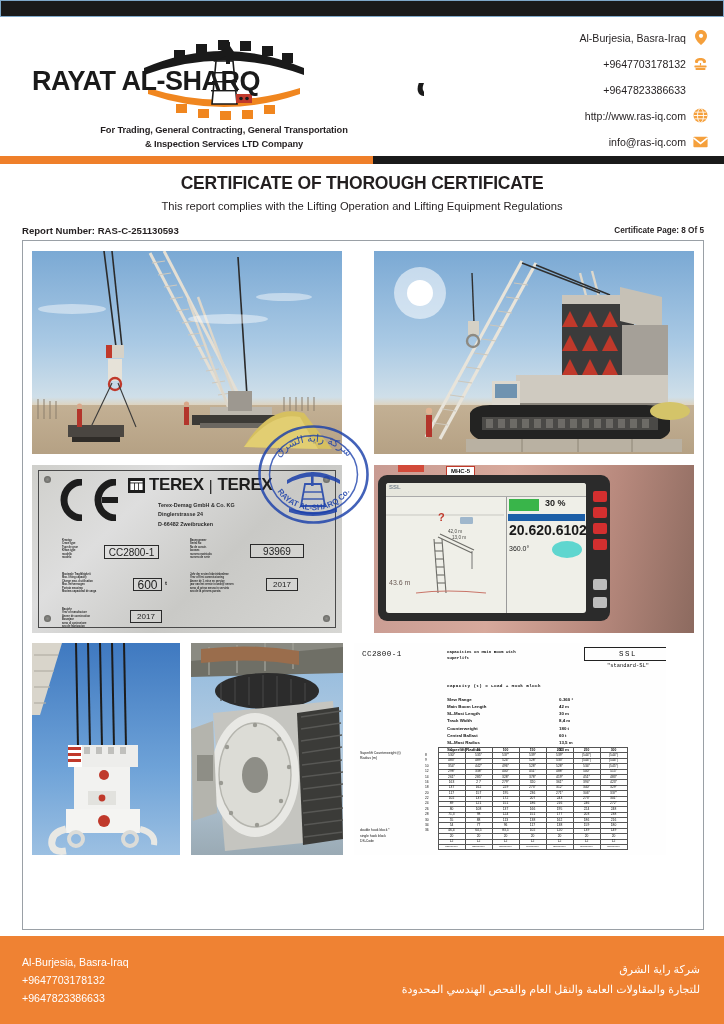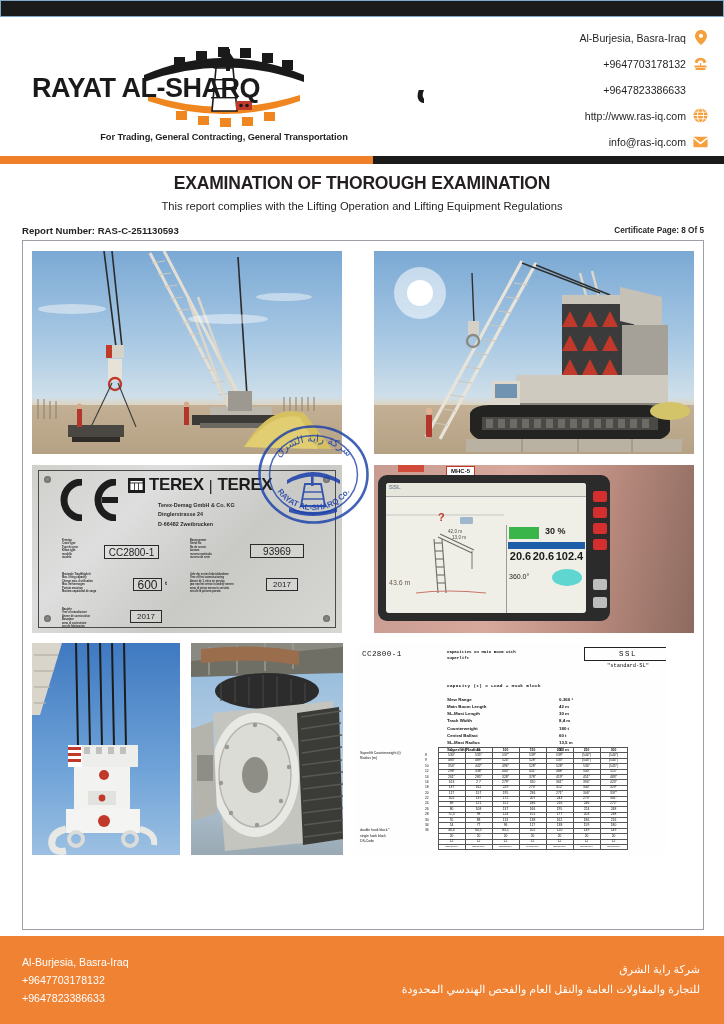--- a/index.html
+++ b/index.html
@@ -82,27 +82,27 @@
            background:radial-gradient(#8e8e8a,#5d5d59); }
 
   
   .mon-bg { position:absolute; inset:0; background:linear-gradient(100deg,#c89b92 0%,#d7a99c 40%,#b98a7e 70%,#8c6a5f 100%); }
   .mon-body { position:absolute; left:4px; top:10px; width:232px; height:146px;
               background:#2b2b2b; border-radius:9px; }
   .mon-screen { position:absolute; left:8px; top:8px; width:200px; height:130px;
                 background:#efefe8; border-radius:3px; overflow:hidden; }
   .mon-left { position:absolute; left:0; top:14px; width:120px; bottom:0; }
   .mon-right { position:absolute; left:120px; top:14px; right:0; bottom:0;
-               border-left:1px solid #9a9a9a;margin-top:28px; }
+               border-left:1px solid #9a9a9a; }
   .mon-top { position:absolute; left:0; top:0; right:0; height:14px;
              background:#e6e6dd; border-bottom:1px solid #aaa; }
   .bar-green { position:absolute; left:2px; top:2px; width:30px; height:12px; background:#39b54a; }
   .pct { position:absolute; left:38px; top:1px; font-size:9px; font-weight:bold; color:#222; }
   .blue-bar { position:absolute; left:1px; top:17px; right:1px; height:7px; background:#1c5fa8; }
-  .nums { position:absolute; left:2px; top:25px; right:2px; font-size:11px;
+  .nums { position:absolute; left:2px; top:25px; right:2px; font-size:14px;
           color:#1a1a1a; display:flex; justify-content:space-around; font-weight:bold;}
   .teal { position:absolute; left:45px; top:44px; width:30px; height:17px;
           border-radius:50%; background:#5fd6cf; }
   .deg { position:absolute; left:2px; top:48px; font-size:7px; color:#222; }
   .mon-btn { position:absolute; right:3px; width:14px; height:11px; background:#d32f2f;
              border-radius:2px; }
   .mhc { position:absolute; left:72px; top:1px; background:#fff; border:1px solid #c0392b;
          font-size:6px; padding:1px 4px; color:#111; font-weight:bold; }
   .redtag { position:absolute; left:24px; top:0px; width:26px; height:7px;
             background:#d24a3a; }
@@ -199,20 +199,21 @@
           <circle cx="217" cy="70.5" r="1.8" fill="#1a1a1a"></circle>
           <circle cx="223" cy="70.5" r="1.8" fill="#1a1a1a"></circle>
 
           <text x="8" y="62" font-family="'Liberation Sans', sans-serif" font-size="27" font-weight="bold" fill="#1a1a1a" letter-spacing="-0.5">RAYAT AL-SHARQ</text>
 
           <text x="392" y="62" text-anchor="end" font-family="'DejaVu Sans', sans-serif" font-size="30" font-weight="bold" fill="#1a1a1a" direction="rtl">راية الشرق</text>
         </svg>
       </div>
       <div class="tagline">
         <div>For Trading, General Contracting, General Transportation</div>
+        <div>&amp; Inspection Services LTD Company</div>
       </div>
     </div>
 
     <div class="contactcol">
 
       <div class="crow">
         <span class="ctext">Al-Burjesia, Basra-Iraq</span>
         <span class="cicon">
           <svg width="12" height="15" viewBox="0 0 12 15">
               <path d="M6 0C2.7 0 0 2.7 0 6c0 4.4 6 9 6 9s6-4.6 6-9c0-3.3-2.7-6-6-6z" fill="#f5a03c"></path>
@@ -263,21 +264,21 @@
 
     </div>
   </div>
 
   <div class="rule">
     <div class="o"></div>
     <div class="b"></div>
   </div>
 
   <div class="titlewrap">
-    <div class="title">EXAMINATION OF THOROUGH EXAMINATION</div>
+    <div class="title">CERTIFICATE OF THOROUGH CERTIFICATE</div>
     <div class="subtitle">This report complies with the Lifting Operation and Lifting Equipment Regulations</div>
   </div>
 
   <div class="reportline">
     <div class="repno">Report Number: RAS-C-251130593</div>
     <div class="certpg">Certificate Page: 8 Of 5</div>
   </div>
 
   <div class="bodybox">
 

